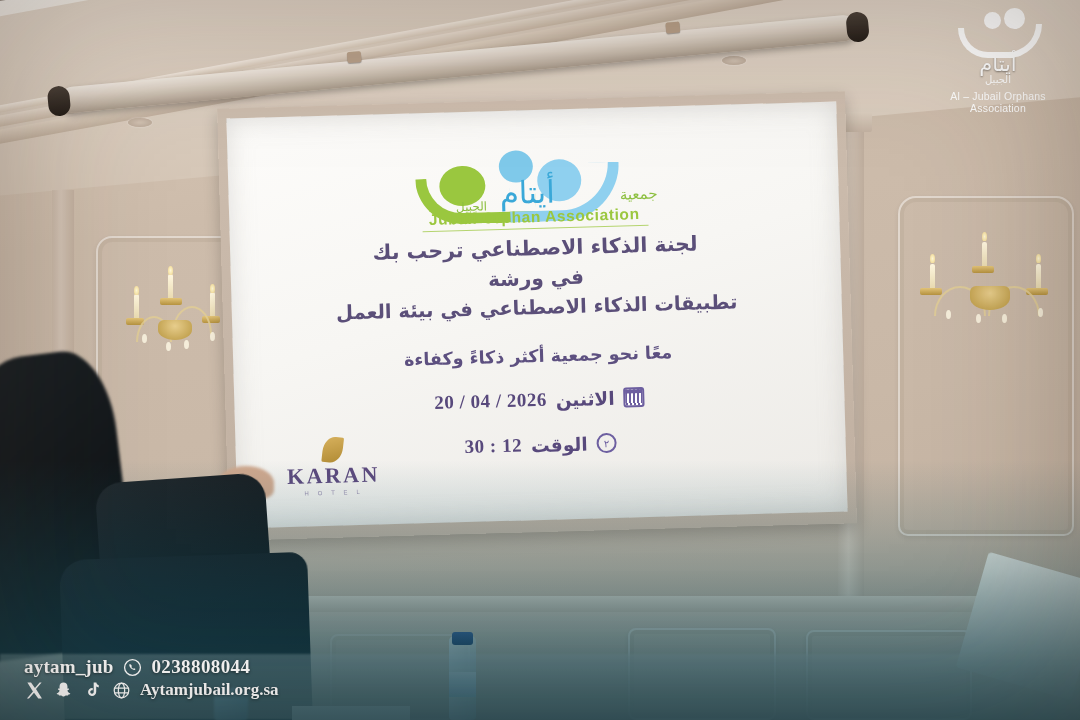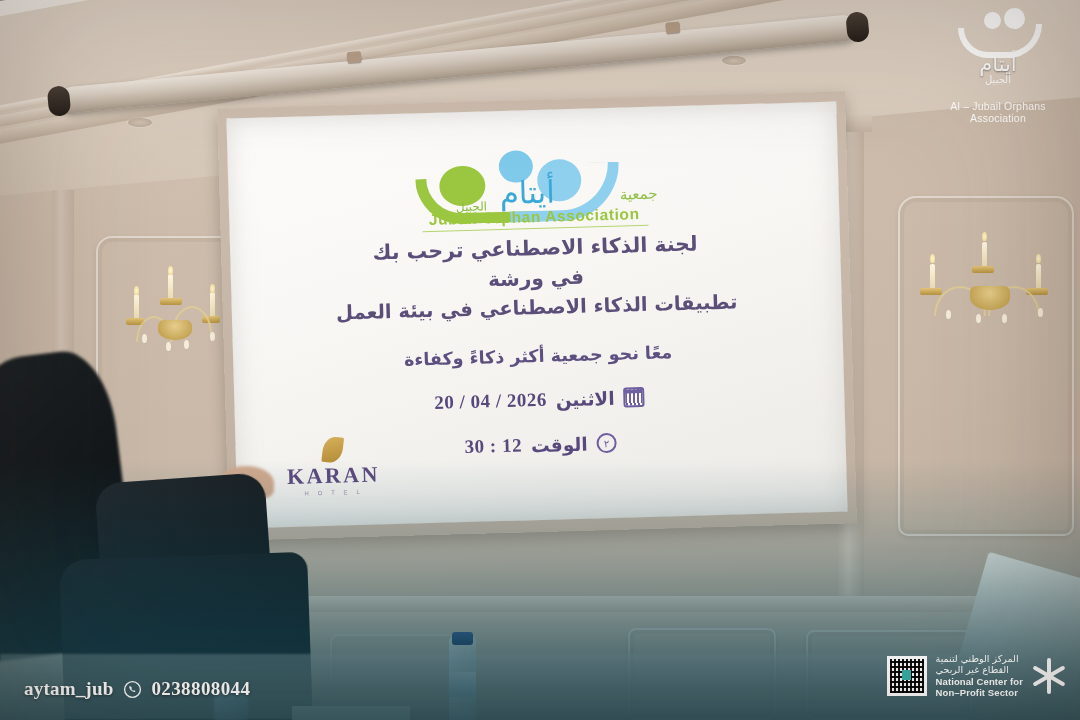--- a/index.html
+++ b/index.html
@@ -175,21 +175,21 @@
   .bt-fig { position:relative; height:52px; }
   .bt-h1 { position:absolute; left:52px; top:2px; width:17px; height:17px; border-radius:50%; background:#fff; }
   .bt-h2 { position:absolute; left:72px; top:-2px; width:21px; height:21px; border-radius:50%; background:#fff; }
   .bt-arc1 { position:absolute; left:26px; top:18px; width:56px; height:30px;
             border:6px solid #fff; border-top:none; border-right:none; border-radius:0 0 0 40px; }
   .bt-arc2 { position:absolute; left:62px; top:14px; width:48px; height:34px;
             border:6px solid #fff; border-top:none; border-left:none; border-radius:0 0 38px 0; }
   .bt-ar { font-family:"DejaVu Sans", sans-serif; font-size:21px; margin-top:-10px;
             text-shadow:0 1px 2px rgba(0,0,0,.4); }
   .bt-ar-sm { font-family:"DejaVu Sans", sans-serif; font-size:10px; margin-top:-2px; }
-  .bt-en { font-size:10.5px; letter-spacing:.2px; margin-top:15px; }
+  .bt-en { font-size:10.5px; letter-spacing:.2px; margin-top:5px; }
 
   .ncnp { position:absolute; right:14px; bottom:22px; display:flex; align-items:center; gap:9px; color:#fff; }
   .qr { width:40px; height:40px; background:#fff; padding:3px; }
   .qr-in { width:100%; height:100%;
            background:
              repeating-linear-gradient(90deg,#111 0 2px,#fff 2px 4px),
              repeating-linear-gradient(0deg,#111 0 2px,transparent 2px 5px);
            background-blend-mode:multiply; position:relative; }
   .qr-in::after { content:""; position:absolute; left:36%; top:34%; width:26%; height:30%;
            background:#35b0a8; }
@@ -356,33 +356,42 @@
     <div class="social-row1">
       <span class="handle">aytam_jub</span>
       <span class="sic">
         <svg width="19" height="19" viewBox="0 0 24 24" fill="none" stroke="#fff" stroke-width="1.7">
           <circle cx="12" cy="12" r="10"></circle>
           <path d="M8.6 7.6c-.4.4-.8 1-.6 1.9.3 1.5 1.5 3.2 2.8 4.2 1.3 1.1 3 1.6 3.8 1.3.6-.2 1-.7 1.2-1.1l-1.9-1-.9.8c-1-.4-2-1.4-2.5-2.5l.8-.9-1-1.9z" fill="#fff" stroke="none"></path>
         </svg>
       </span>
       <span class="phone">0238808044</span>
     </div>
-  </div>
-
-  <div class="ncnp">
-    <div class="qr">
-        <div class="qr-in"></div>
-      </div>
-    <div class="ncnp-txt">
-      <div class="ncnp-ar">المركز الوطني لتنمية</div>
-      <div class="ncnp-ar">القطاع غير الربحي</div>
-      <div class="ncnp-en">National Center for</div>
-      <div class="ncnp-en">Non–Profit Sector</div>
+    <div class="social-row2">
+      <span class="sic">
+        <svg width="19" height="19" viewBox="0 0 24 24" fill="#fff">
+          <path d="M3 2h4.6l5 6.7L18.4 2H21l-7.1 8.2L21.4 22h-4.6l-5.4-7.2L5 22H2.4l7.6-8.7L3 2z"></path>
+        </svg>
+      </span>
+      <span class="sic">
+        <svg width="19" height="19" viewBox="0 0 24 24" fill="#fff">
+          <path d="M12 2c3 0 5 2.1 5 5v2.6c.7.2 1.4-.3 1.9.2.4.5-.2 1.2-1 1.6-.5.3-1 .4-.9.9.3 1.2 1.8 2.9 3.2 3.2.5.1.5.6.1.9-.6.4-1.7.6-2.1.8-.3.2-.1.8-.5 1-.5.3-1.7-.2-2.8.1-1 .3-1.6 1.3-2.9 1.3s-1.9-1-2.9-1.3c-1.1-.3-2.3.2-2.8-.1-.4-.2-.2-.8-.5-1-.4-.2-1.5-.4-2.1-.8-.4-.3-.4-.8.1-.9 1.4-.3 2.9-2 3.2-3.2.1-.5-.4-.6-.9-.9-.8-.4-1.4-1.1-1-1.6.5-.5 1.2 0 1.9-.2V7c0-2.9 2-5 5-5z"></path>
+        </svg>
+      </span>
+      <span class="sic">
+        <svg width="19" height="19" viewBox="0 0 24 24" fill="#fff">
+          <path d="M14.2 2h2.7c.2 1.7 1.3 3.1 3 3.4v2.7c-1.2 0-2.3-.4-3.2-1v6.6c0 3.2-2.6 5.6-5.7 5.3-2.6-.3-4.6-2.5-4.6-5.1 0-3.1 2.8-5.5 5.9-5v2.9c-.4-.2-.9-.2-1.3-.1-1.2.2-2 1.3-1.8 2.6.2 1.1 1.1 1.9 2.2 1.8 1.2 0 2.1-1 2.1-2.2V2z"></path>
+        </svg>
+      </span>
+      <span class="sic">
+        <svg width="19" height="19" viewBox="0 0 24 24" fill="none" stroke="#fff" stroke-width="1.6">
+          <circle cx="12" cy="12" r="9.2"></circle>
+          <ellipse cx="12" cy="12" rx="4" ry="9.2"></ellipse>
+          <path d="M3.2 9h17.6M3.2 15h17.6"></path>
+        </svg>
+      </span>
+      <span class="site">Aytamjubail.org.sa</span>
     </div>
-    <div class="star">
-        <i></i>
-        <i></i>
-        <i></i>
-      </div>
-  </div>
+  </div>
+
 
   <div class="vignette"></div>
 </div>
 
 </body></html>

